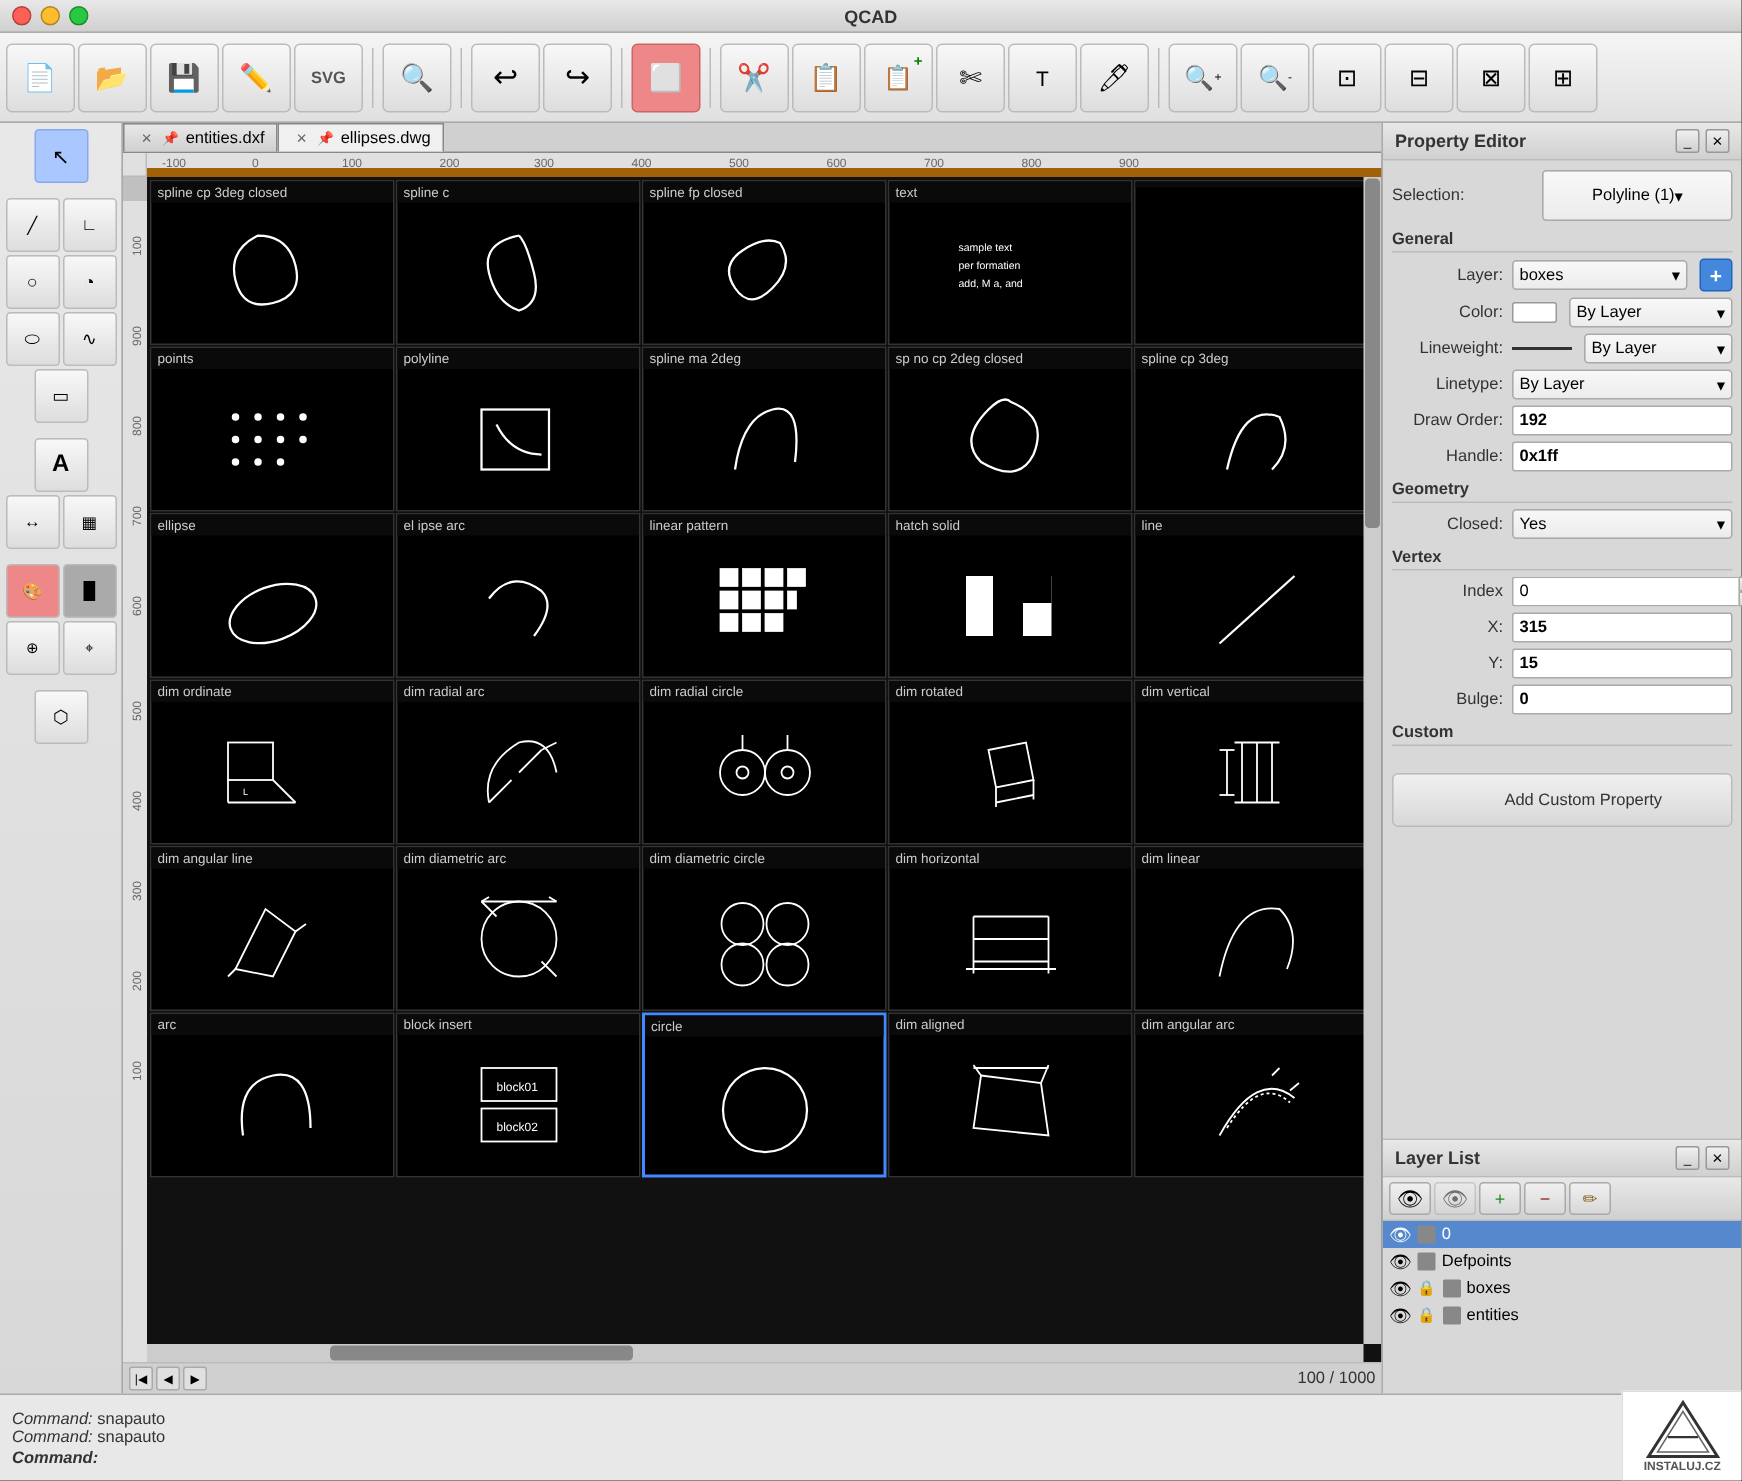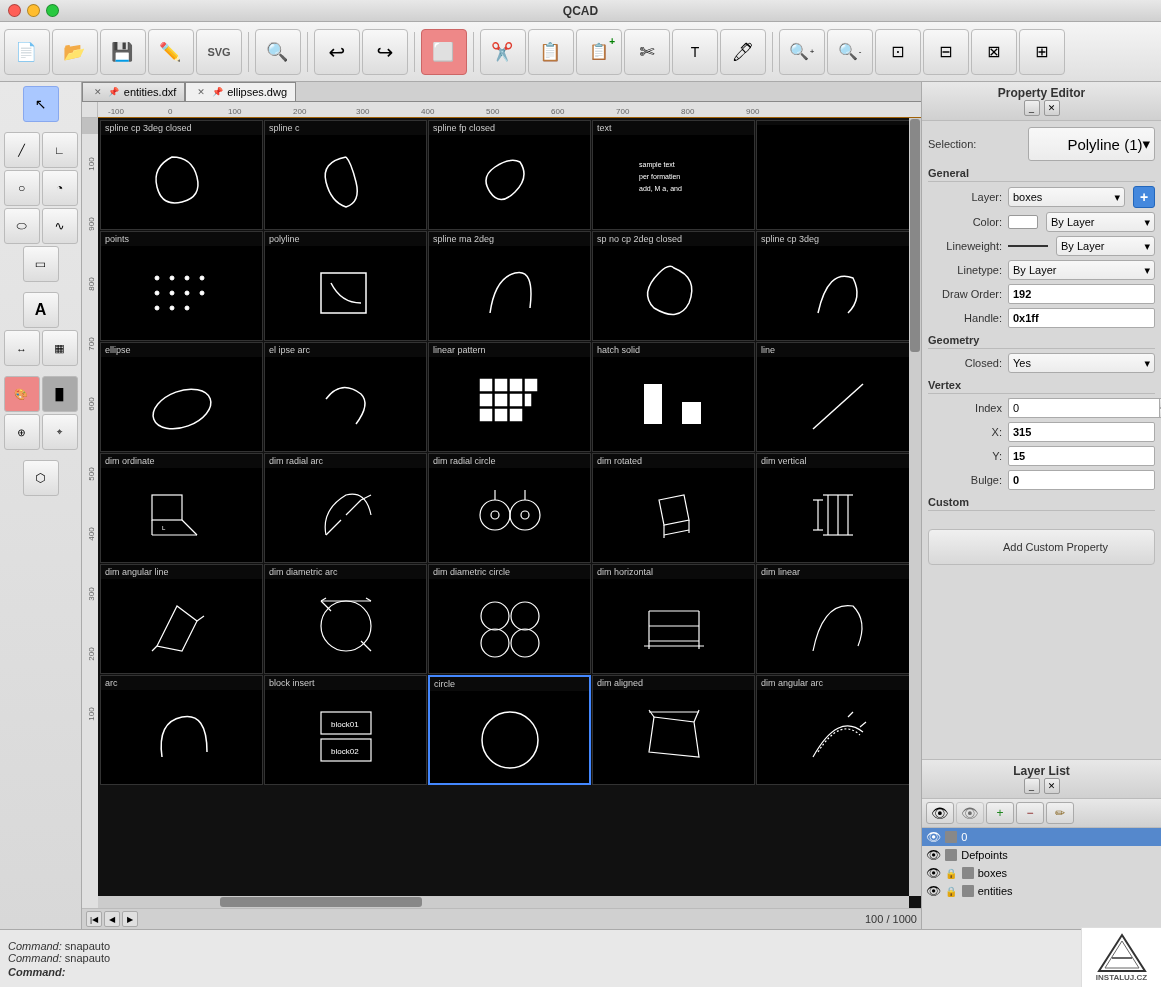--- a/index.html
+++ b/index.html
@@ -31,54 +31,54 @@
     .drawing-area-container { flex: 1; display: flex; flex-direction: column; overflow: hidden; background: #c0c0c0; }
 
     
     .tabs { display: flex; background: #d0d0d0; border-bottom: 1px solid #888; }
     .tab { display: flex; align-items: center; padding: 3px 8px; background: linear-gradient(to bottom, #e8e8e8, #d0d0d0); border: 1px solid #888; border-bottom: none; cursor: pointer; font-size: 11px; gap: 4px; }
     .tab.active { background: #f0f0f0; }
     .tab-close { font-size: 9px; color: #666; cursor: pointer; padding: 1px 3px; border-radius: 2px; }
 
     
     .canvas-wrapper { flex: 1; position: relative; overflow: hidden; display: flex; flex-direction: column; }
-    .ruler-top { height: 16px; background: #8b5cf6; border-bottom: 1px solid #a16207; display: flex; align-items: center; overflow: hidden; margin-left: 16px; }
+    .ruler-top { height: 16px; background: #8b5cf6; border-bottom: 6px solid #a16207; display: flex; align-items: center; overflow: hidden; margin-left: 16px; }
     .ruler-left { width: 16px; background: #e0e0e0; border-right: 1px solid #bbb; position: absolute; top: 16px; left: 0; bottom: 0; }
     .canvas-content { flex: 1; position: relative; overflow: hidden; margin-left: 0; background: #111; }
     .canvas-bg { width: 100%; height: 100%; background: #111; position: relative; overflow: hidden; }
     .shape-cell { border: 1px solid #333; background: #000; display: flex; flex-direction: column; align-items: stretch; min-height: 110px; position: relative; }
     .shape-label { color: #ccc; font-size: 9px; padding: 2px 4px; background: #0a0a0a; white-space: nowrap; overflow: hidden; text-overflow: ellipsis; }
     .shape-preview { flex: 1; display: flex; align-items: center; justify-content: center; padding: 4px; }
     .shape-preview svg { max-width: 80px; max-height: 75px; }
 
     
     .right-panel { width: 240px; background: #d8d8d8; border-left: 1px solid #aaa; display: flex; flex-direction: column; overflow: hidden; flex-shrink: 0; }
 
     
     .prop-editor { flex: 1; display: flex; flex-direction: column; overflow: hidden; }
-    .panel-header { background: linear-gradient(to bottom, #e8e8e8, #d0d0d0); border-bottom: 1px solid #bbb; padding: 4px 8px; display: flex; align-items: center; justify-content: space-between; flex-direction: column; }
+    .panel-header { background: linear-gradient(to bottom, #e8e8e8, #d0d0d0); border-bottom: 1px solid #bbb; padding: 4px 8px; display: flex; align-items: center; justify-content: space-between; }
     .panel-title { font-size: 12px; font-weight: bold; color: #333; }
     .panel-controls { display: flex; gap: 4px; }
     .panel-btn { width: 16px; height: 16px; border: 1px solid #999; border-radius: 2px; background: linear-gradient(to bottom, #f0f0f0, #d0d0d0); display: flex; align-items: center; justify-content: center; font-size: 9px; cursor: pointer; }
 
     .prop-content { padding: 6px; overflow-y: auto; flex: 1; }
 
     .prop-row { display: flex; align-items: center; margin-bottom: 4px; }
     .prop-label { width: 80px; text-align: right; color: #333; font-size: 11px; padding-right: 6px; flex-shrink: 0; }
     .prop-select { width: 100%; height: 20px; background: linear-gradient(to bottom, #f8f8f8, #ececec); border: 1px solid #aaa; border-radius: 3px; font-size: 11px; padding: 0 4px; display: flex; align-items: center; justify-content: space-between; cursor: pointer; }
     .prop-input { width: 100%; height: 20px; background: white; border: 1px solid #aaa; border-radius: 2px; font-size: 11px; padding: 0 4px; font-weight: bold; }
     .prop-input-stepper { display: flex; width: 100%; }
     .prop-input-stepper input { flex: 1; height: 20px; background: white; border: 1px solid #aaa; border-radius: 2px 0 0 2px; font-size: 11px; padding: 0 4px; border-right: none; }
     .stepper-btns { display: flex; flex-direction: column; }
     .stepper-btn { width: 14px; height: 10px; background: linear-gradient(to bottom, #f0f0f0, #d8d8d8); border: 1px solid #aaa; display: flex; align-items: center; justify-content: center; font-size: 7px; cursor: pointer; line-height: 1; }
 
     .section-header { font-size: 11px; font-weight: bold; color: #333; margin: 6px 0 4px 0; padding-bottom: 2px; border-bottom: 1px solid #bbb; }
     .selection-row { display: flex; align-items: center; margin-bottom: 6px; gap: 46px; }
     .selection-label { font-size: 11px; color: #333; margin-right: 6px; }
-    .selection-value { flex: 1; height: 20px; background: linear-gradient(to bottom, #f8f8f8, #ececec); border: 1px solid #aaa; border-radius: 3px; font-size: 15px; padding: 16px 4px; display: flex; align-items: center; justify-content: flex-end; cursor: pointer; }
+    .selection-value { flex: 1; height: 20px; background: linear-gradient(to bottom, #f8f8f8, #ececec); border: 1px solid #aaa; border-radius: 3px; font-size: 11px; padding: 16px 4px; display: flex; align-items: center; justify-content: center; cursor: pointer; }
 
     .add-btn { width: 22px; height: 22px; background: #4488dd; border: 1px solid #2266bb; border-radius: 3px; display: flex; align-items: center; justify-content: center; color: white; font-size: 14px; font-weight: bold; cursor: pointer; margin-left: 4px; }
     .color-preview { width: 30px; height: 14px; background: white; border: 1px solid #999; border-radius: 2px; margin-right: 4px; }
 
     .custom-btn { width: 100%; height: 36px; background: linear-gradient(to bottom, #f0f0f0, #d8d8d8); border: 1px solid #bbb; border-radius: 4px; display: flex; align-items: center; justify-content: center; cursor: pointer; font-size: 11px; color: #333; margin-top: 18px; padding-left: 28px; }
 
     
     .layer-list { height: 170px; background: #d8d8d8; border-top: 1px solid #bbb; display: flex; flex-direction: column; }
     .layer-toolbar { display: flex; gap: 2px; padding: 3px 4px; background: linear-gradient(to bottom, #e8e8e8, #d0d0d0); border-bottom: 1px solid #bbb; }
     .layer-tb-btn { width: 28px; height: 22px; background: linear-gradient(to bottom, #f0f0f0, #d8d8d8); border: 1px solid #aaa; border-radius: 3px; display: flex; align-items: center; justify-content: center; font-size: 12px; cursor: pointer; }

